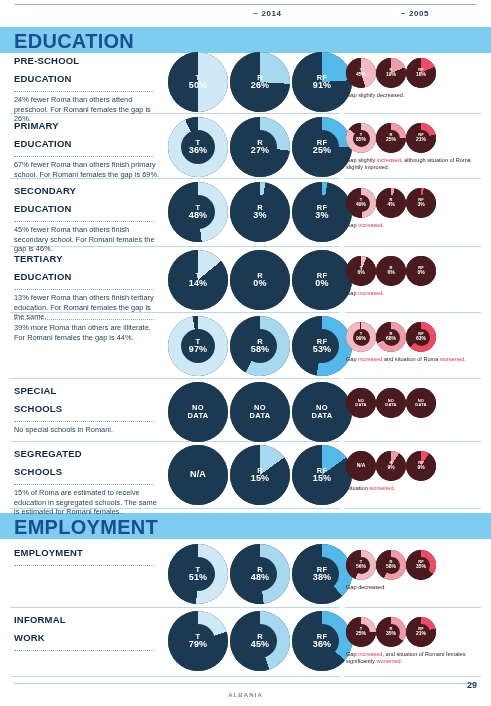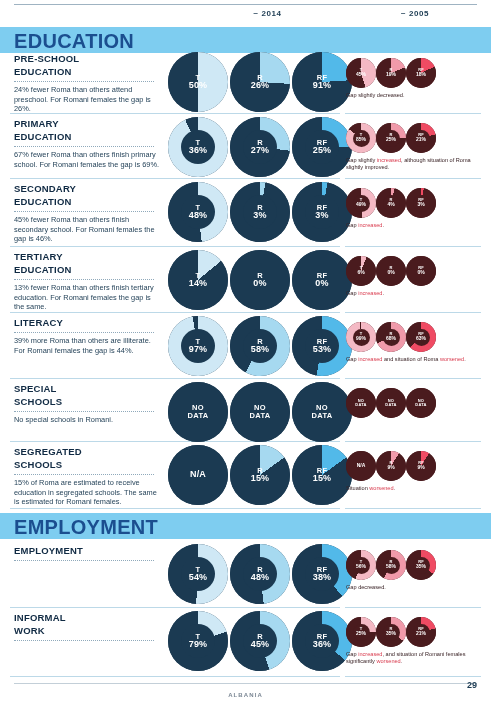--- a/index.html
+++ b/index.html
@@ -36,21 +36,21 @@
     font-family:"Liberation Sans", sans-serif;
   }
 
   
   .row{position:absolute;left:0;width:491px;}
   .row-sep{position:absolute;left:10px;width:330px;height:1px;background:#bcd9e8;}
   .row-sep.right{left:345px;width:136px;}
 
   .label-block{position:absolute;left:14px;width:148px;top:0;}
   .row-title{
-    font-size:9.5px;font-weight:bold;line-height:13px;
+    font-size:9.5px;font-weight:bold;line-height:18px;
     letter-spacing:.2px;color:#102a43;text-transform:uppercase;
     margin:0 0 2px 0;
   }
   .dotted{border-bottom:1px dotted #8fa9bb;height:1px;margin:2px 0 3px 0;width:140px;}
   .row-desc{
     font-size:7.4px;line-height:9.6px;color:#1d3c53;margin:0;
   }
 
   
   .cluster{position:absolute;top:0;}
@@ -355,21 +355,20 @@
             <div class="ptxt">
               <div class="k">RF</div>
               <div class="v">0%</div>
             </div>
           </div>
         </div>
       </div>
       <div class="gap-note" style="top: 290px;">Gap <span class="hl">increased</span>.</div>
       <div class="row" style="top: 316px;">
         <div class="label-block">
-          <div class="row-title">LITERACY</div>
           <div class="dotted"></div>
           <div class="row-desc">39% more Roma than others are illiterate. For Romani females the gap is 44%.</div>
         </div>
         <div class="cluster cluster-2014" style="left: 0px;">
           <div class="pie pie-2014" style="width: 60px; height: 60px; left: 168px; top: 0px; background: rgb(27, 58, 82);">
             <div class="wedge" style="background: conic-gradient(rgb(207, 232, 245) 0deg, rgb(207, 232, 245) 349.2deg, rgb(27, 58, 82) 349.2deg, rgb(27, 58, 82) 360deg);"></div>
             <div class="hole" style="width: 34px; height: 34px; left: 13px; top: 13px; background: rgb(27, 58, 82);"></div>
             <div class="ptxt">
               <div class="k">T</div>
               <div class="v">97%</div>
@@ -529,21 +528,21 @@
         <div class="label-block">
           <div class="row-title">EMPLOYMENT</div>
           <div class="dotted"></div>
         </div>
         <div class="cluster cluster-2014" style="left: 0px;">
           <div class="pie pie-2014" style="width: 60px; height: 60px; left: 168px; top: 0px; background: rgb(27, 58, 82);">
             <div class="wedge" style="background: conic-gradient(rgb(207, 232, 245) 0deg, rgb(207, 232, 245) 183.6deg, rgb(27, 58, 82) 183.6deg, rgb(27, 58, 82) 360deg);"></div>
             <div class="hole" style="width: 34px; height: 34px; left: 13px; top: 13px; background: rgb(27, 58, 82);"></div>
             <div class="ptxt">
               <div class="k">T</div>
-              <div class="v">54%</div>
+              <div class="v">51%</div>
             </div>
           </div>
           <div class="pie pie-2014" style="width: 60px; height: 60px; left: 230px; top: 0px; background: rgb(27, 58, 82);">
             <div class="wedge" style="background: conic-gradient(rgb(166, 217, 240) 0deg, rgb(166, 217, 240) 172.8deg, rgb(27, 58, 82) 172.8deg, rgb(27, 58, 82) 360deg);"></div>
             <div class="hole" style="width: 34px; height: 34px; left: 13px; top: 13px; background: rgb(27, 58, 82);"></div>
             <div class="ptxt">
               <div class="k">R</div>
               <div class="v">48%</div>
             </div>
           </div>

